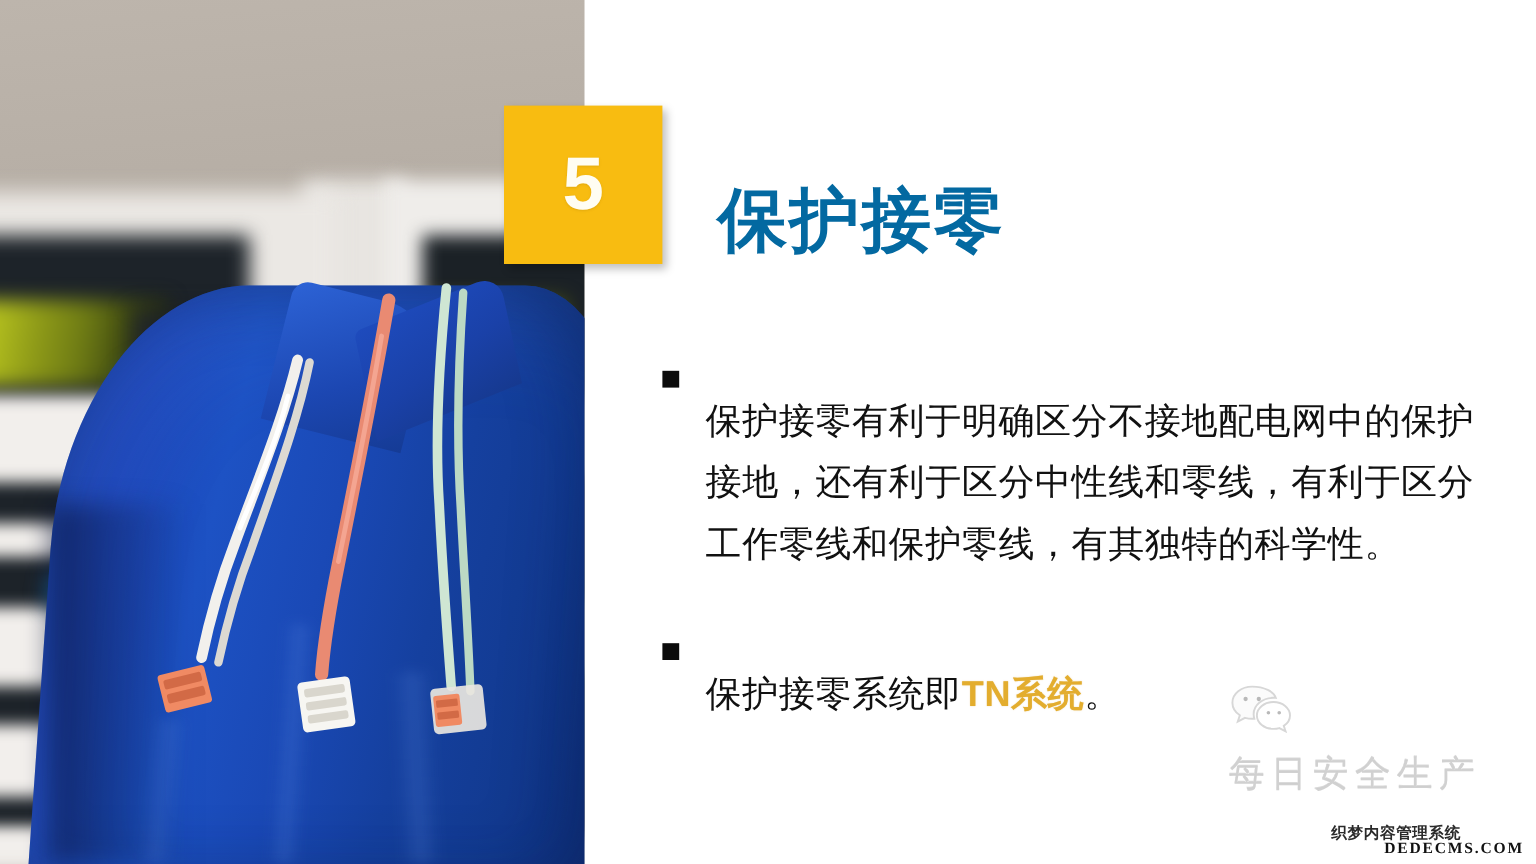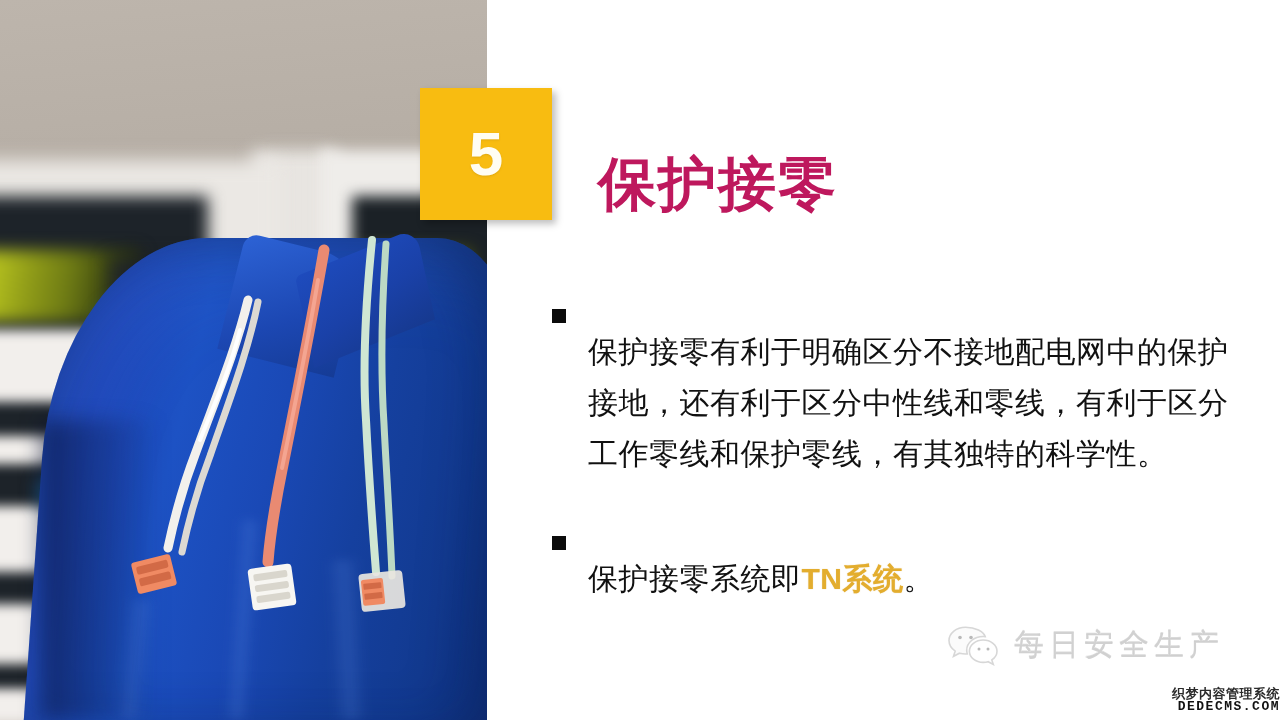--- a/index.html
+++ b/index.html
@@ -231,21 +231,21 @@
     text-shadow: 0 1px 2px rgba(160,110,0,.25);
   }
 
   
   .title {
     position: absolute;
     left: 598px;
     top: 112px;
     font-size: 58px;
     font-weight: 700;
-    color: #be185d;
+    color: #0369a1;
     letter-spacing: 2px;
     line-height: 1.15;
     white-space: nowrap;
   }
 
   
   .body {
     position: absolute;
     left: 552px;
     top: 296px;
@@ -273,55 +273,56 @@
   }
   .hl {
     color: #e3ad2e;
     font-weight: 700;
     text-shadow: 0 0 1px rgba(210,150,20,.5);
   }
 
   
   .watermark {
     position: absolute;
-    right: 56px;
+    right: 46px;
     bottom: 54px;
     display: flex;
-    align-items: center;
+    align-items: flex-start;
     gap: 14px;
+    flex-direction: column;
   }
   .wechat-icon { display: block; }
   .wm-text {
     font-size: 30px;
     color: rgba(205,205,205,.92);
     letter-spacing: 5px;
     text-shadow: 0 1px 0 rgba(255,255,255,.9), 0 -1px 0 rgba(150,150,150,.35);
     white-space: nowrap;
   }
 
   .dedecms {
     position: absolute;
-    right: 0;
+    right: 10px;
     bottom: 6px;
-    text-align: right;
+    text-align: left;
     line-height: 1.05;
   }
   .dede-cn {
     font-size: 13px;
     font-weight: 700;
     color: #2b2b2b;
     letter-spacing: .5px;
     white-space: nowrap;
   }
   .dede-en {
     font-size: 13px;
     font-weight: 700;
     color: #111111;
     letter-spacing: 1.5px;
-    font-family: Liberation Mono, monospace;
+    font-family: Liberation Serif, serif;
     white-space: nowrap;
     margin-left: 44px;
   }
 </style>
 </head>
 <body>
 
 <div class="slide">
 
   <div class="photo">

